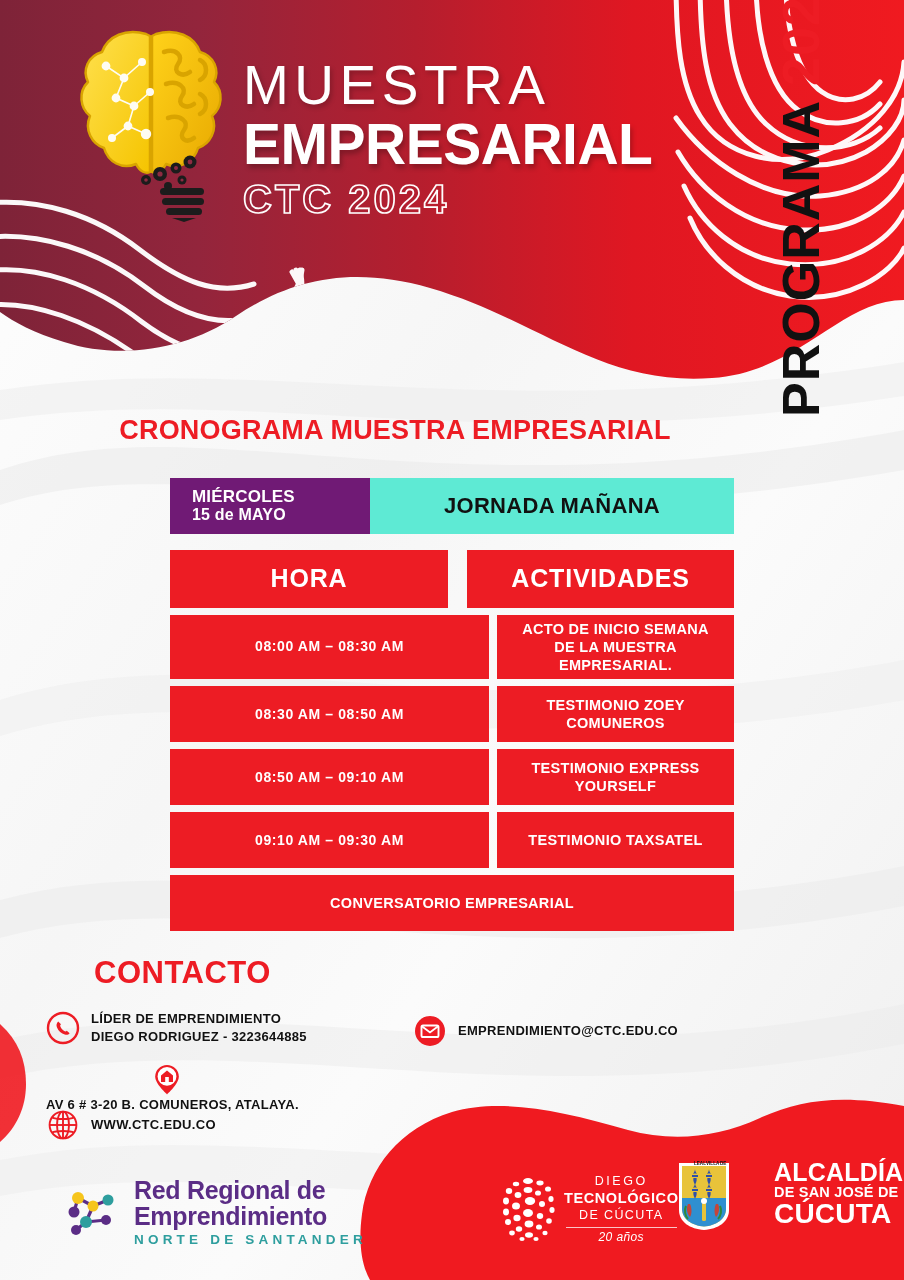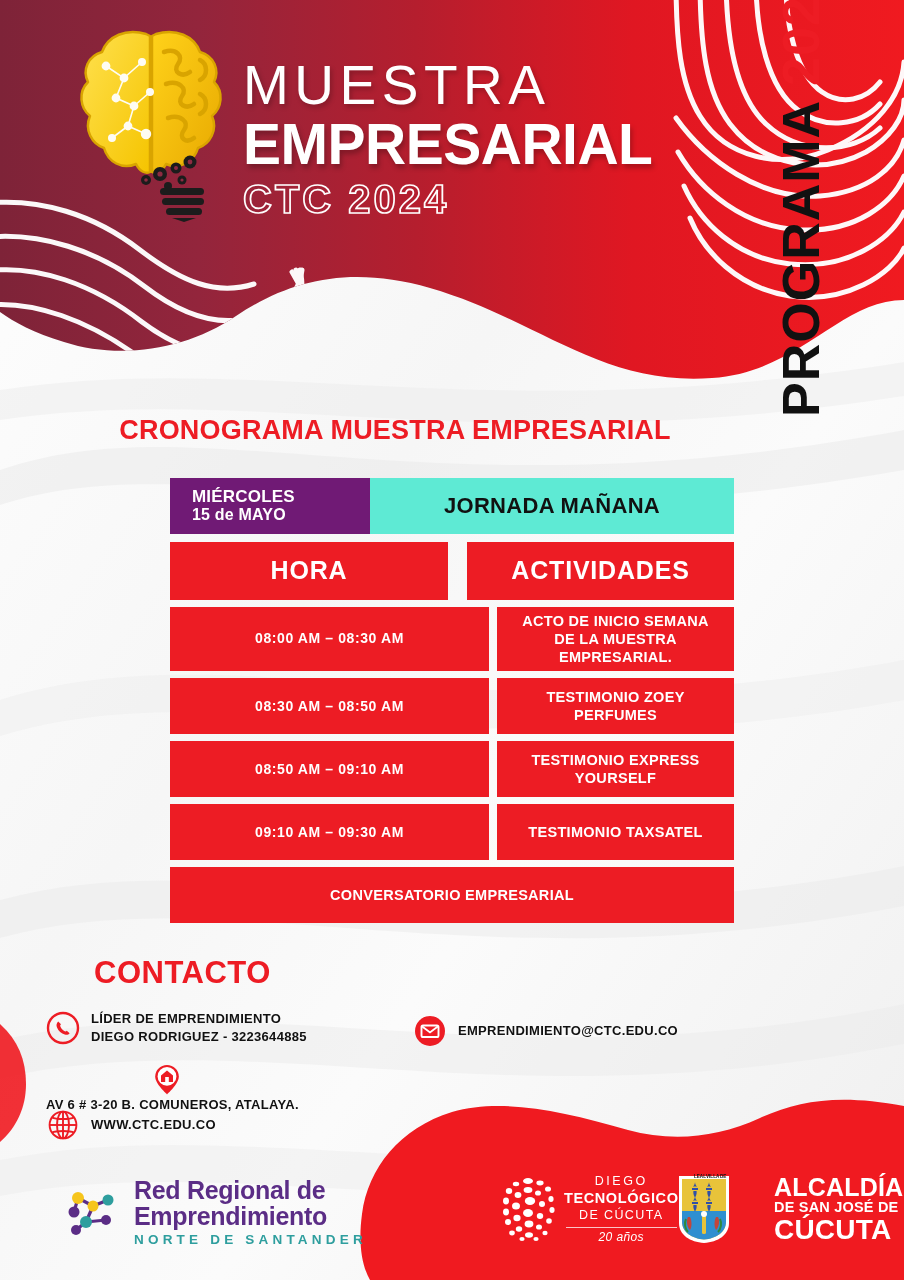--- a/index.html
+++ b/index.html
@@ -46,21 +46,21 @@
     padding:9px 0 10px 22px;box-sizing:border-box;text-align:left;
     font-weight:bold;font-size:17px;line-height:1.12;letter-spacing:.2px;
   }
   .daycell .d2{font-size:16px;}
   .jornadacell{
     flex:1;background:#5eead4;color:#111111;
     display:flex;align-items:center;justify-content:center;
     font-weight:bold;font-size:22px;letter-spacing:.3px;
   }
 
-  .headrow{display:flex;gap:19px;margin-top:8px;margin-bottom:7px;}
+  .headrow{display:flex;gap:19px;margin-top:16px;margin-bottom:7px;}
   .hcol{
     background:#ED1C24;color:#ffffff;height:58px;
     display:flex;align-items:center;justify-content:center;
     font-weight:bold;font-size:25px;letter-spacing:.8px;
   }
   .hcol.hora{width:278px;}
   .hcol.act{flex:1;}
 
   .datarow{display:flex;gap:8px;margin-bottom:7px;}
   .cell{
@@ -113,21 +113,21 @@
 
   .ctc-logo{position:absolute;left:498px;top:1163px;width:170px;height:92px;display:flex;align-items:center;}
   .ctc-dots{width:60px;height:72px;flex:0 0 60px;}
   .ctc-words{margin-left:6px;color:#ffffff;text-align:center;}
   .ctc-w1{font-size:12.5px;letter-spacing:2.6px;line-height:1.25;}
   .ctc-w2{font-size:14.5px;font-weight:bold;letter-spacing:.6px;line-height:1.2;}
   .ctc-w3{font-size:12.5px;letter-spacing:1.4px;line-height:1.3;}
   .ctc-rule{height:1px;background:rgba(255,255,255,.75);margin:3px 2px 2px;}
   .ctc-w4{font-size:12px;font-style:italic;letter-spacing:.4px;}
 
-  .alc{position:absolute;left:676px;top:1160px;width:190px;height:98px;display:flex;align-items:center;gap:11px;}
+  .alc{position:absolute;left:676px;top:1160px;width:190px;height:98px;display:flex;align-items:flex-start;gap:11px;}
   .alc-shield{width:56px;height:72px;flex:0 0 56px;}
   .alc-bar{width:8px;height:66px;background:#151515;margin:0 10px;border-radius:3px;}
   .alc-txt{color:#ffffff;font-family:"Liberation Sans Narrow","Liberation Sans",sans-serif;}
   .alc-1{font-size:25px;font-weight:bold;line-height:.98;letter-spacing:.2px;}
   .alc-2{font-size:14.5px;font-weight:bold;line-height:1.1;letter-spacing:.2px;}
   .alc-3{font-size:28px;font-weight:bold;line-height:.98;letter-spacing:.2px;}
 </style>
 </head>
 <body>
 
@@ -306,21 +306,21 @@
       <div class="cell act">
         <span>
           <span class="l2">ACTO DE INICIO SEMANA</span>
           <span class="l2">DE LA MUESTRA EMPRESARIAL.</span>
         </span>
       </div>
     </div>
 
     <div class="datarow">
       <div class="cell time">08:30 AM – 08:50 AM</div>
-      <div class="cell act">TESTIMONIO ZOEY PERFUMES</div>
+      <div class="cell act">TESTIMONIO ZOEY COMUNEROS</div>
     </div>
 
     <div class="datarow">
       <div class="cell time">08:50 AM – 09:10 AM</div>
       <div class="cell act">TESTIMONIO EXPRESS YOURSELF</div>
     </div>
 
     <div class="datarow">
       <div class="cell time">09:10 AM – 09:30 AM</div>
       <div class="cell act">TESTIMONIO TAXSATEL</div>

